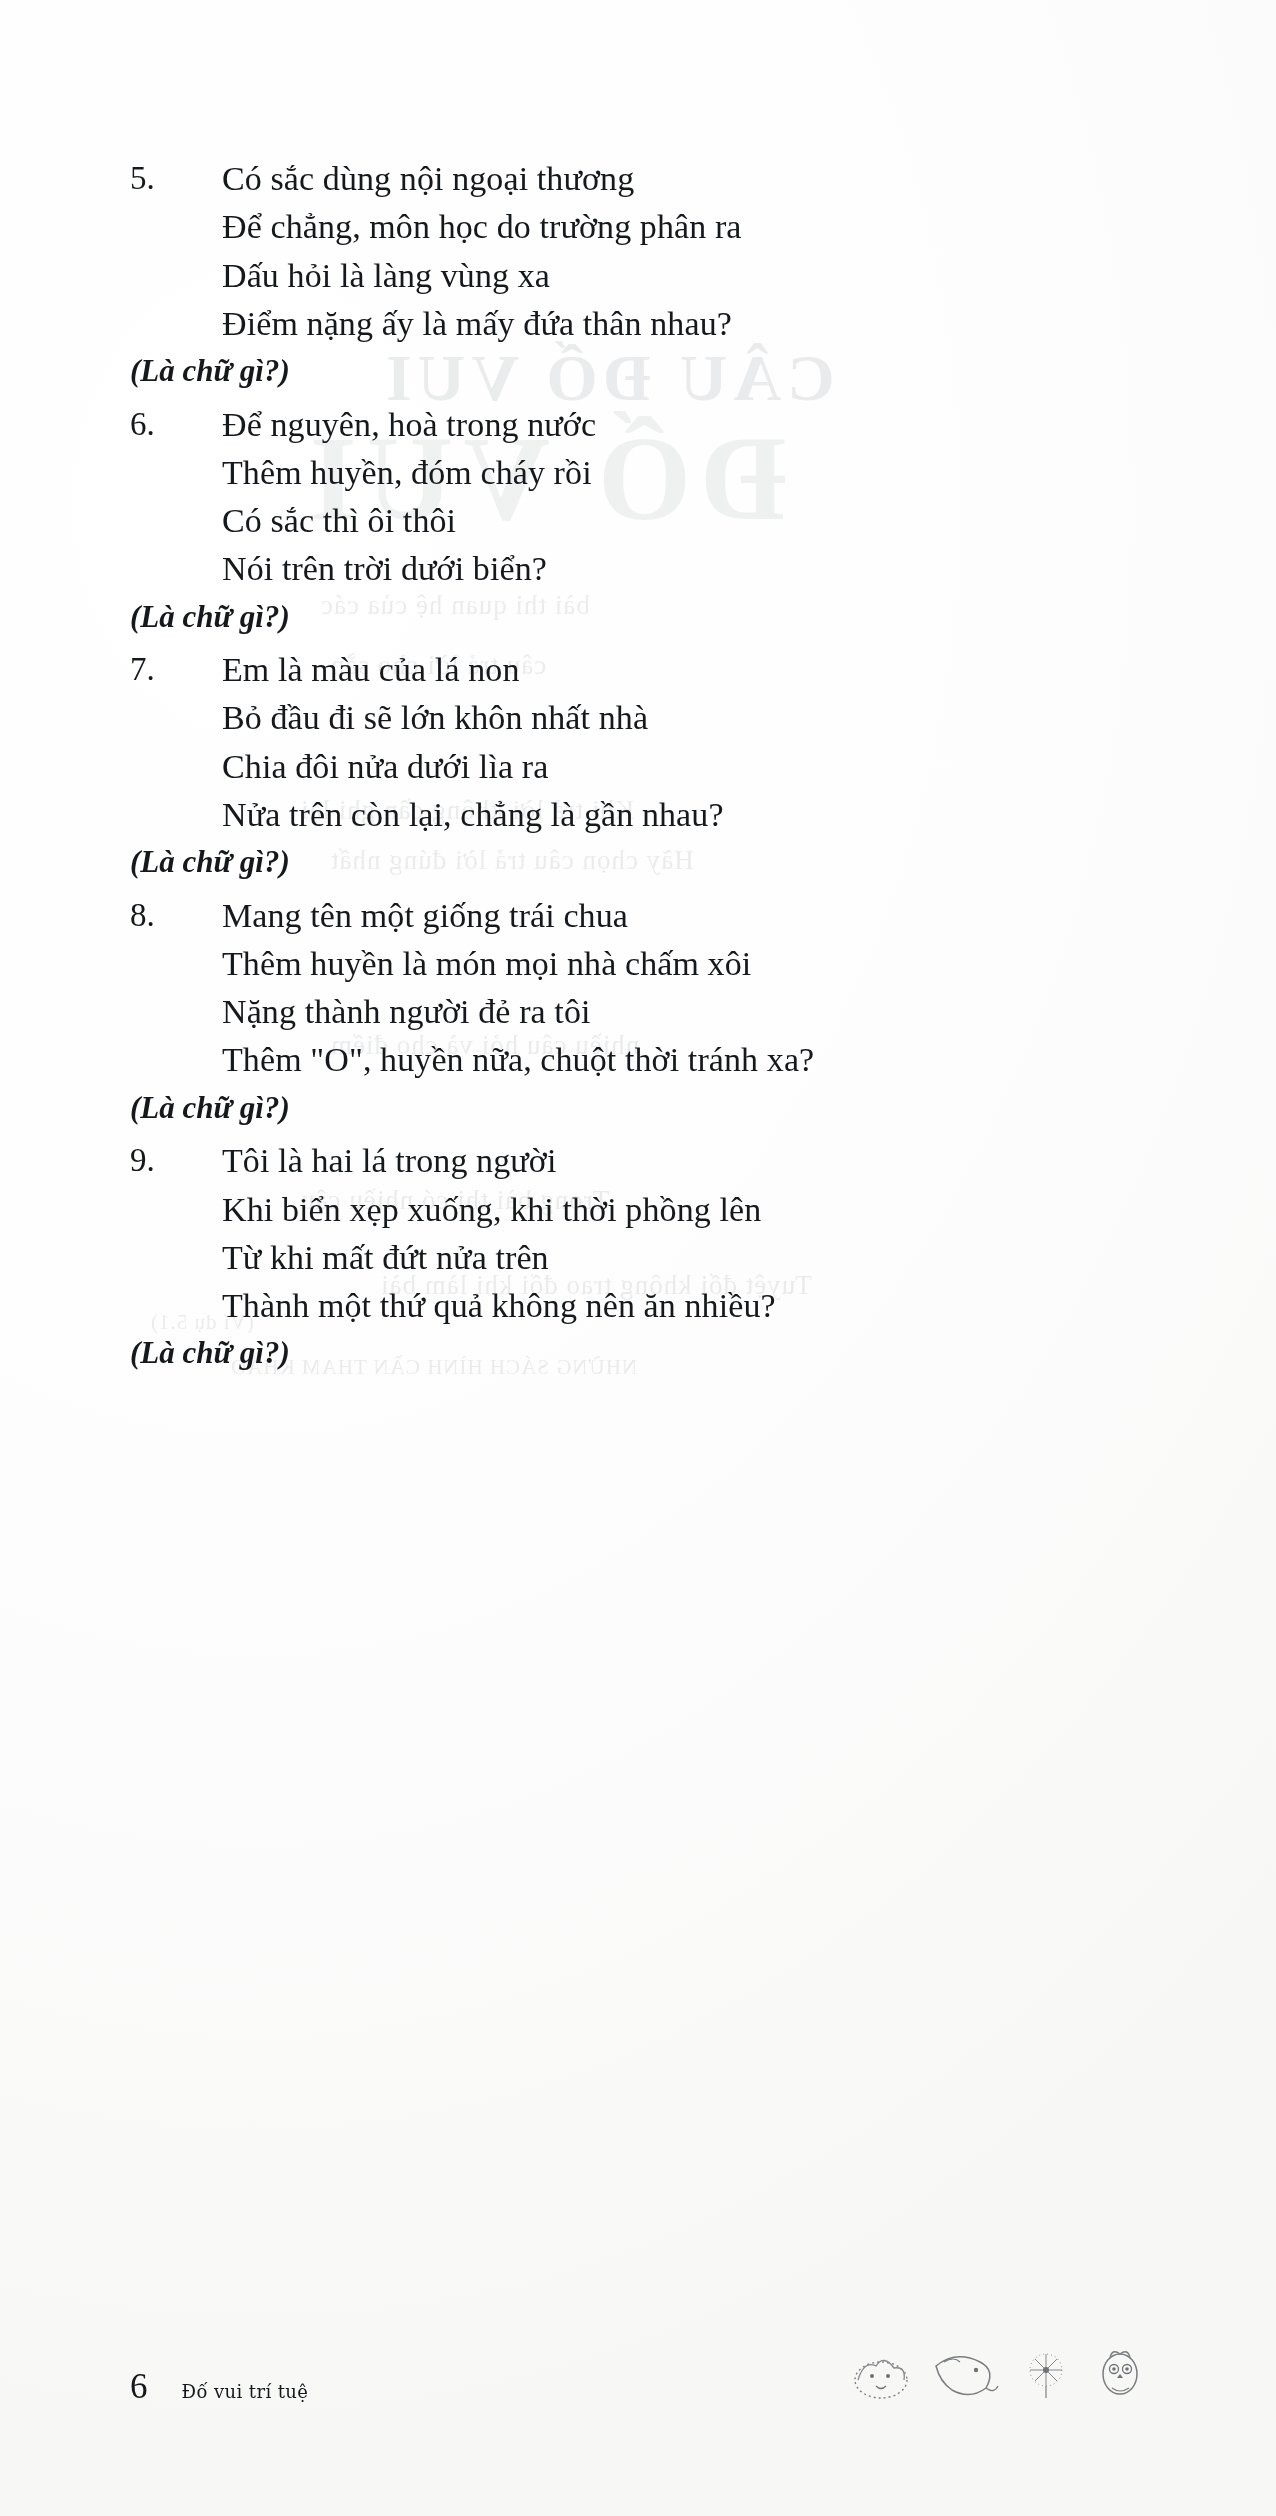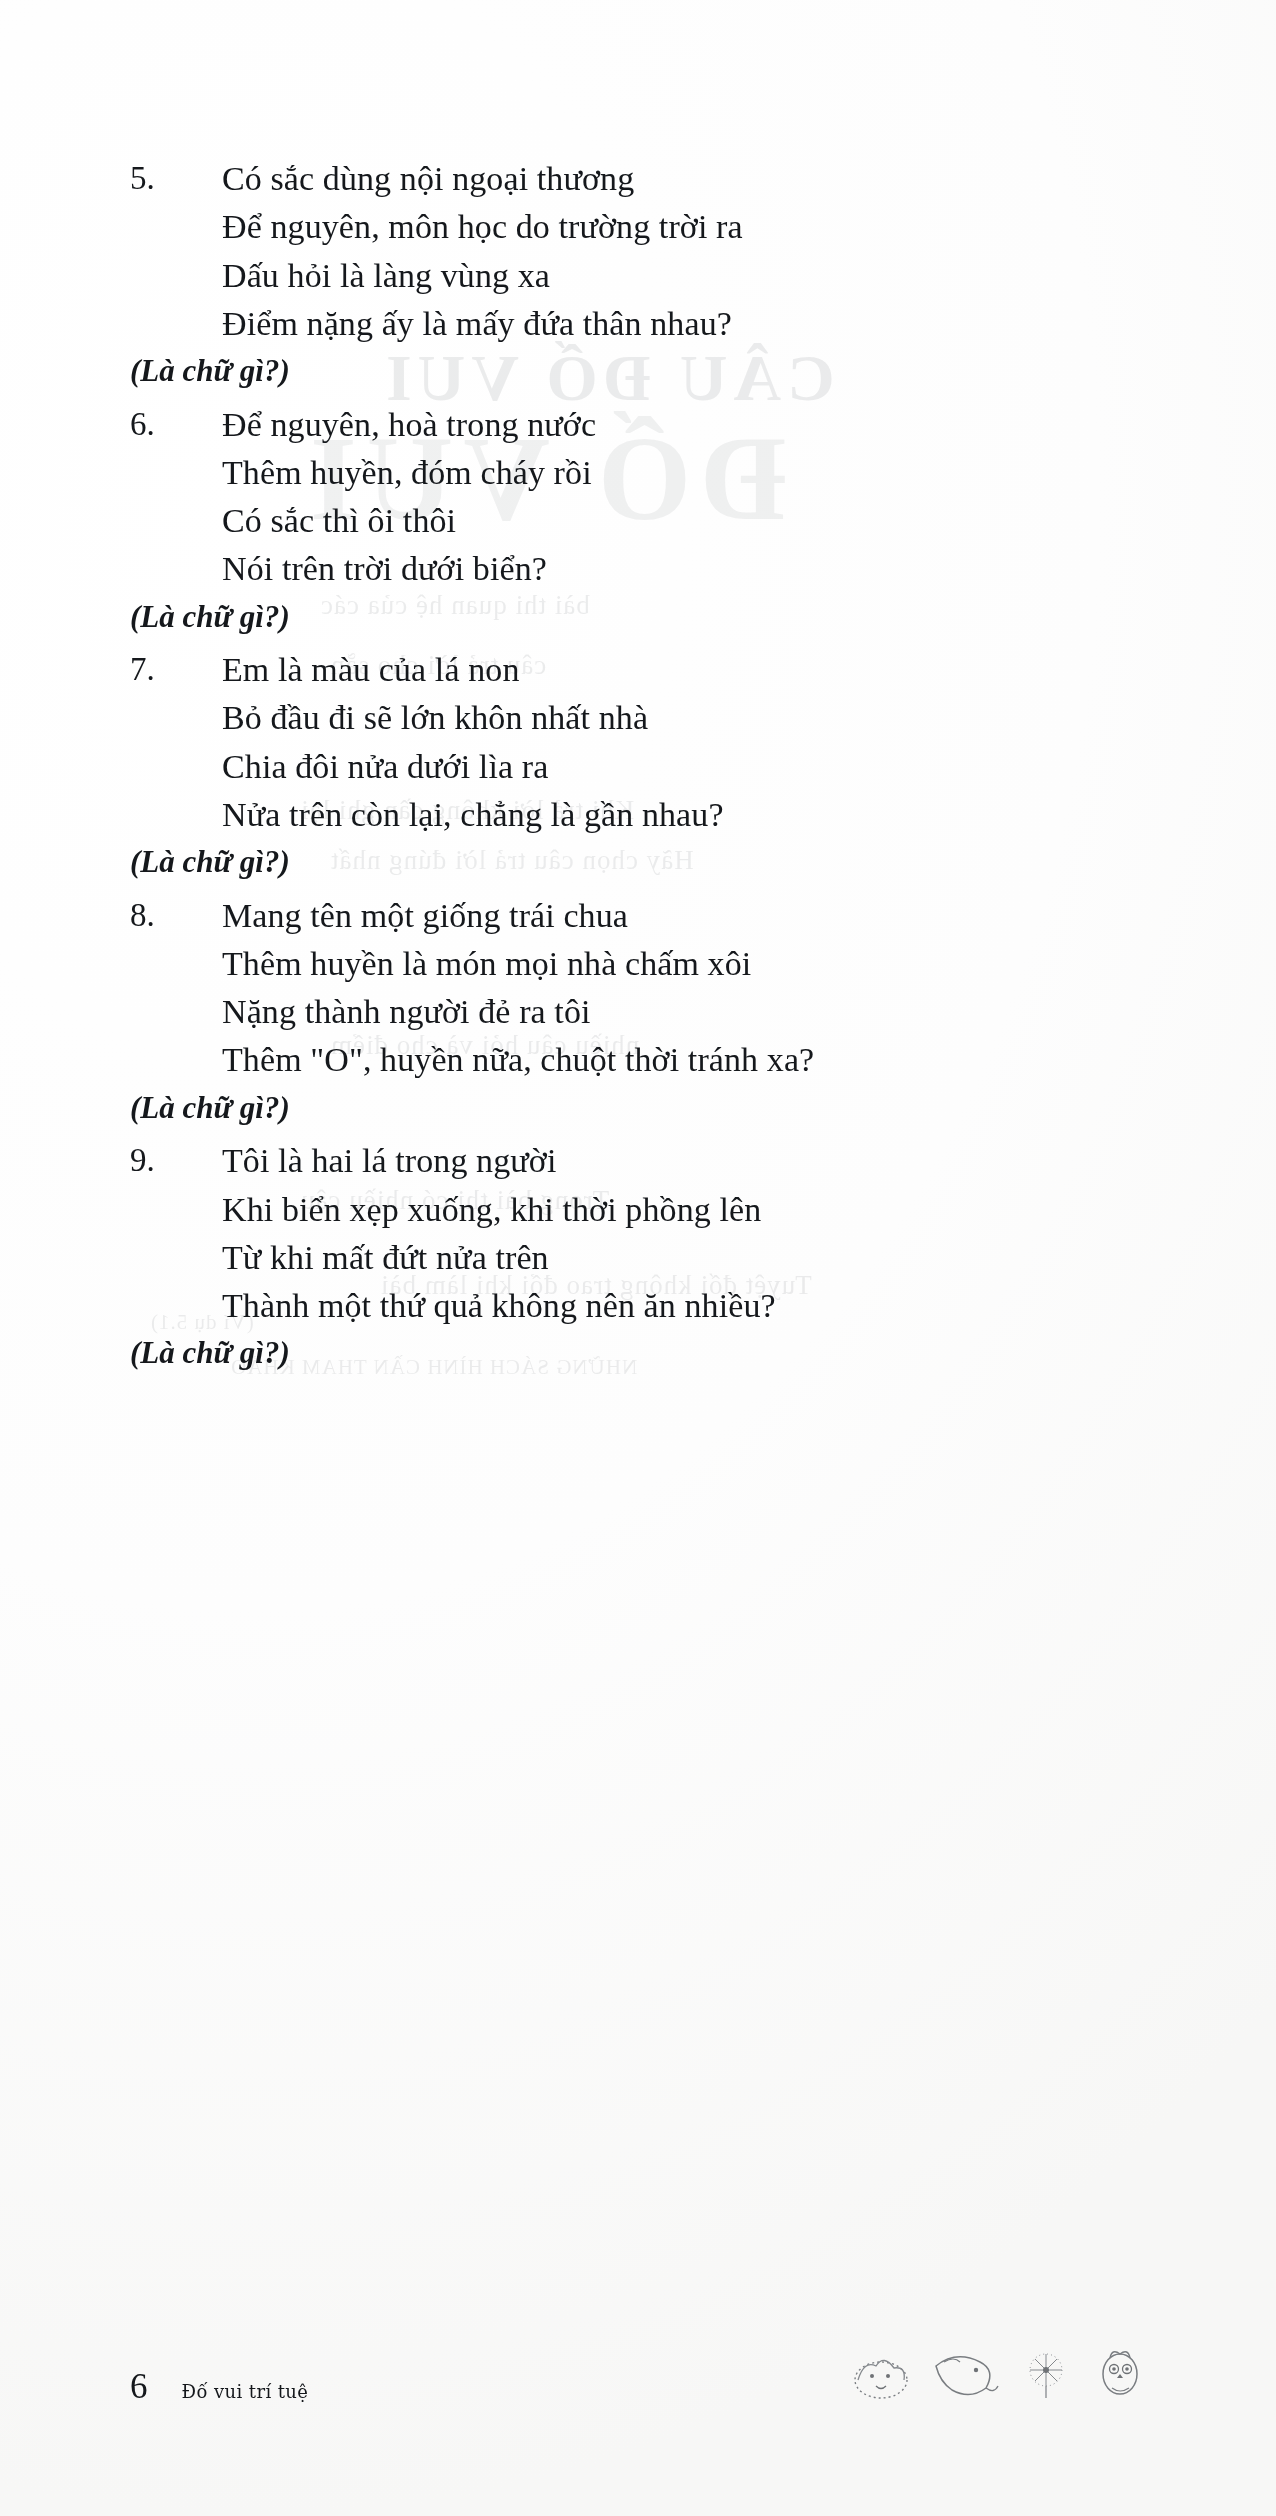--- a/index.html
+++ b/index.html
@@ -156,21 +156,21 @@
 </div>
 
 <div class="content">
 
   <div class="riddles">
 
     <div class="riddle">
       <div class="riddle-num">5.</div>
       <div class="lines">
         <div class="line">Có sắc dùng nội ngoại thương</div>
-        <div class="line">Để nguyên, môn học do trường trời ra</div>
+        <div class="line">Để chẳng, môn học do trường phân ra</div>
         <div class="line">Dấu hỏi là làng vùng xa</div>
         <div class="line">Điểm nặng ấy là mấy đứa thân nhau?</div>
       </div>
       <div class="answer-cue">(Là chữ gì?)</div>
     </div>
 
     <div class="riddle">
       <div class="riddle-num">6.</div>
       <div class="lines">
         <div class="line">Để nguyên, hoà trong nước</div>

